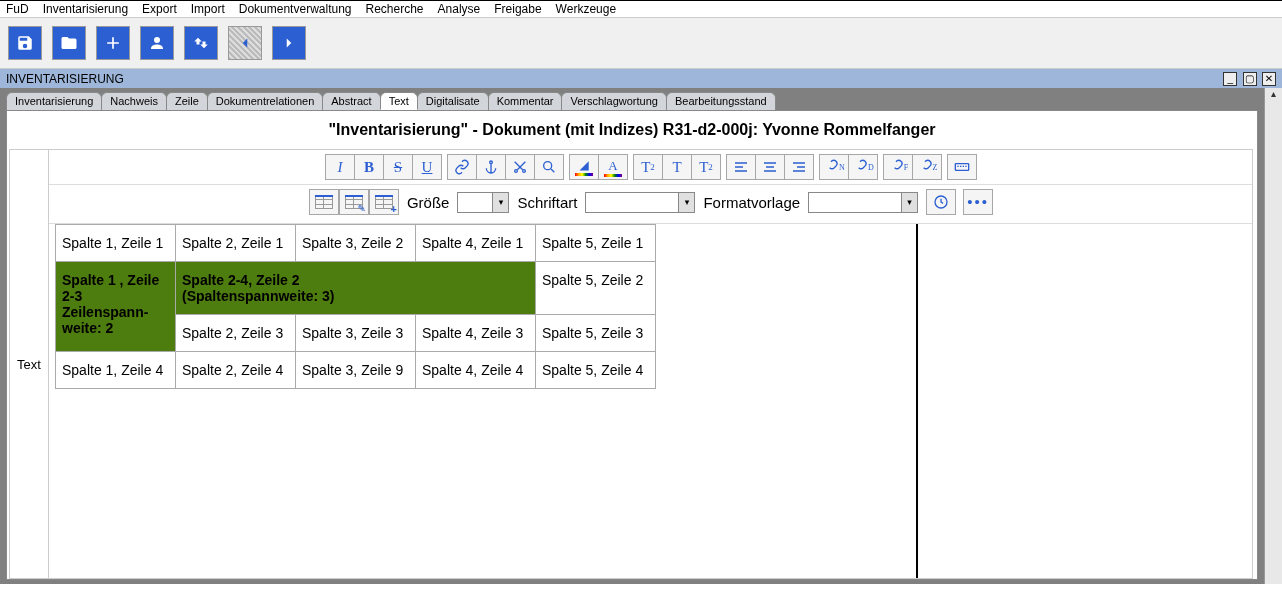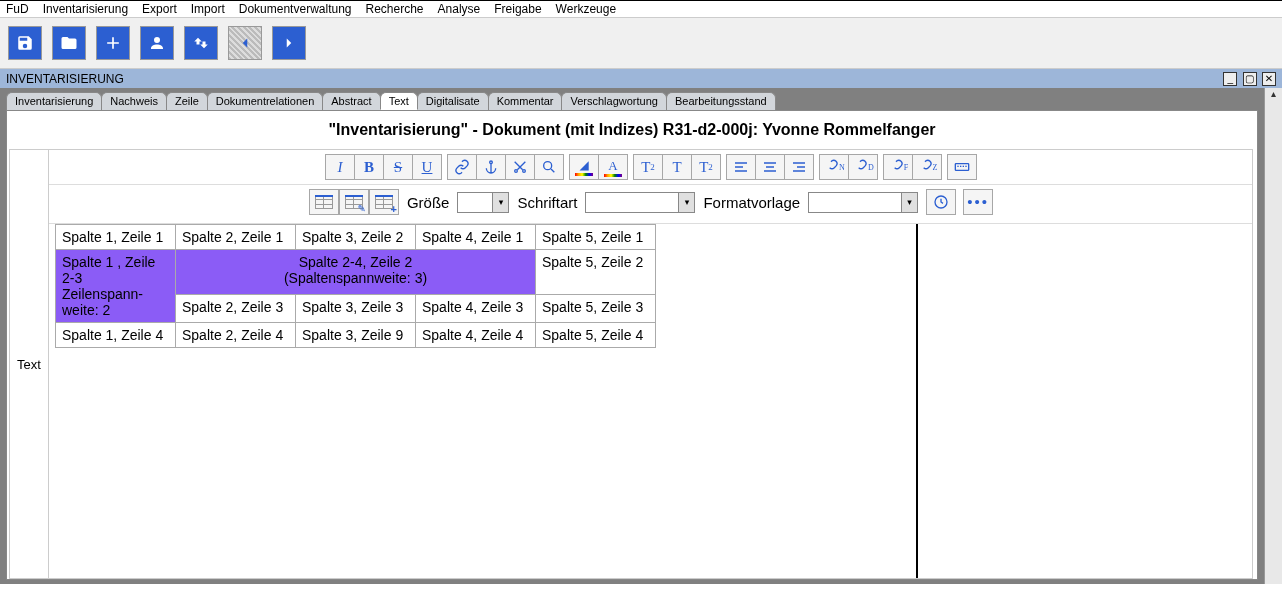--- a/index.html
+++ b/index.html
@@ -176,26 +176,26 @@
     font-size:14px;
     display:flex;
   }
   .table-wrap { border-right:2px solid #000; padding-right:260px; padding-bottom:40px; }
   .caption { padding:2px 0; }
   table.demo {
     border-collapse:collapse;
   }
   table.demo td {
     border:1px solid #aaa;
-    padding:4px 6px;
+    padding:10px 6px;
     vertical-align:top;
     min-width:120px;
     margin-top:14px;
   }
-  td.hl { background:#8b5cf6; font-weight:normal; }
+  td.hl { background:#4d7c0f; font-weight:bold; }
   .tbl-btn {
     width:30px;height:26px;border:1px solid #a7a7a7;background:#f5f5f5;
     display:inline-flex;align-items:center;justify-content:center;
     position:relative;
   }
   .tbl-grid {
     width:18px;height:14px;
     background:
       linear-gradient(#2c5fd1,#2c5fd1) 0 0/100% 2px no-repeat,
       linear-gradient(#999,#999) 0 33%/100% 1px no-repeat,
@@ -453,21 +453,21 @@
                     <tr>
                   <td>Spalte 1, Zeile 1</td>
                   <td>Spalte 2, Zeile 1</td>
                   <td>Spalte 3, Zeile 2</td>
                   <td>Spalte 4,   Zeile 1</td>
                   <td>Spalte 5, Zeile 1</td>
                 </tr>
                 <tr>
                   <td rowspan="2" class="hl" style="max-width:110px;white-space:pre-line;">Spalte 1 , Zeile 2-3
 Zeilenspann-weite: 2</td>
-                  <td colspan="3" class="hl" style="white-space:pre-line;text-align:center;">Spalte 2-4, Zeile 2
+                  <td colspan="3" class="hl" style="white-space:pre-line;">Spalte 2-4, Zeile 2
 (Spaltenspannweite: 3)</td>
                   <td>Spalte 5, Zeile 2</td>
                 </tr>
                 <tr>
                   <td>Spalte 2, Zeile 3</td>
                   <td>Spalte 3, Zeile 3</td>
                   <td>Spalte 4,  Zeile 3</td>
                   <td>Spalte 5, Zeile 3</td>
                 </tr>
                 <tr>

